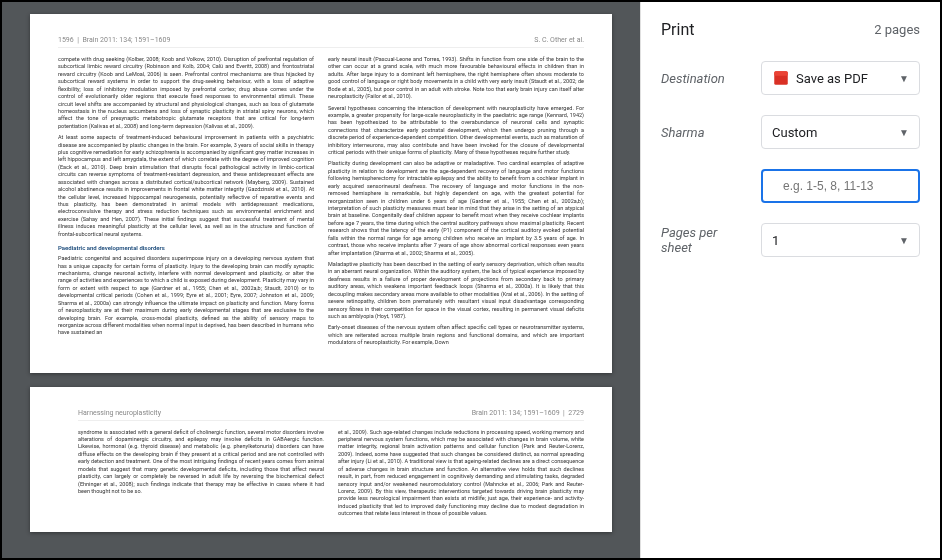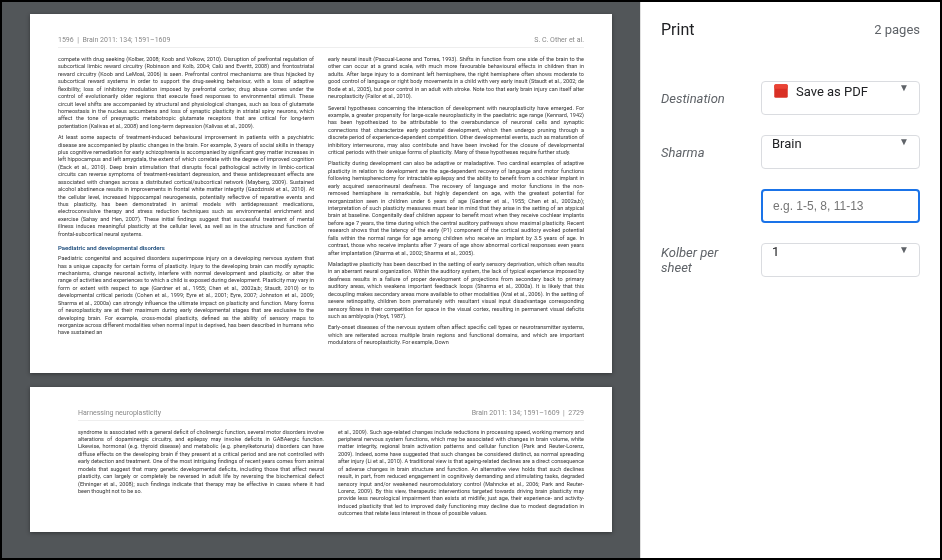--- a/index.html
+++ b/index.html
@@ -7,28 +7,28 @@
 .preview-pane { flex: 1; background: #525659; overflow-y: auto; display: flex; flex-direction: column; align-items: center; padding: 12px 0; }
 .page { background: #fff; width: 582px; margin-bottom: 14px; box-shadow: 0 1px 4px rgba(0,0,0,0.4); padding: 22px 28px; position: relative; }
 .page-header { display: flex; justify-content: space-between; font-size: 7px; color: #888; border-bottom: 1px solid #eee; padding-bottom: 3px; margin-bottom: 8px; }
 .page-cols { display: flex; gap: 14px; }
 .col { flex: 1; font-size: 5.5px; line-height: 1.35; color: #333; text-align: justify; }
 .col p { margin-bottom: 4px; }
 .section-head { color: #1a4a7a; font-weight: 600; font-size: 6px; margin-top: 6px; margin-bottom: 3px; }
 .page.partial { height: 145px; overflow: hidden; margin-bottom: 0; padding-left: 48px; }
 
 .side-panel { width: 300px; background: #fff; border-left: 1px solid #e0e0e0; padding: 18px 20px; display: flex; flex-direction: column; gap: 20px; }
-.panel-head { display: flex; justify-content: space-between; align-items: center; margin-bottom: 22px; }
+.panel-head { display: flex; justify-content: space-between; align-items: center; margin-bottom: 2px; }
 .panel-head h2 { font-size: 16px; font-weight: 400; color: #202124; }
 .pgcount { font-size: 13px; color: #5f6368; text-align: right; }
 .row { display: flex; align-items: center; justify-content: space-between; gap: 10px; }
 .label { font-size: 13px; color: #5f6368; width: 90px; flex-shrink: 0; font-style: italic; }
-.select-box { flex: 1; border: 1px solid #dadce0; border-radius: 4px; height: 34px; display: flex; align-items: flex-start; padding: 0 10px; justify-content: space-between; cursor: pointer; font-size: 13px; color: #202124; background: #fff; }
+.select-box { flex: 1; border: 1px solid #dadce0; border-radius: 4px; height: 34px; display: flex; align-items: center; padding: 0 10px; justify-content: space-between; cursor: pointer; font-size: 13px; color: #202124; background: #fff; }
 .select-box .icon { display: flex; align-items: center; gap: 6px; }
-.input-box { flex: 1; border: 2px solid #1a73e8; border-radius: 4px; height: 34px; display: flex; align-items: center; padding: 0 10px; font-size: 12px; color: #80868b; background: #fff; }
+.input-box { flex: 1; border: 2px solid #1a73e8; border-radius: 4px; height: 34px; display: flex; align-items: center; padding: 0 20px; font-size: 12px; color: #80868b; background: #fff; }
 .input-box input { border: none; outline: none; width: 100%; font-size: 12px; background: transparent; color: #202124; }
 .pdf-ico { width: 18px; height: 18px; }
 .caret { color: #5f6368; font-size: 10px; }
 </style>
 </head>
 <body>
 
 <div class="preview-pane">
   <div class="page">
     <div class="page-header">
@@ -85,32 +85,32 @@
           </svg>
         <span>Save as PDF</span>
       </span>
       <span class="caret">▼</span>
     </div>
   </div>
 
   <div class="row">
     <span class="label">Sharma</span>
     <div class="select-box">
-      <span>Brain</span>
+      <span>Custom</span>
       <span class="caret">▼</span>
     </div>
   </div>
 
   <div class="row">
     <span class="label"></span>
     <div class="input-box">
       <input type="text" placeholder="e.g. 1-5, 8, 11-13" style="">
     </div>
   </div>
 
   <div class="row">
-    <span class="label">Kolber per sheet</span>
+    <span class="label">Pages per sheet</span>
     <div class="select-box">
       <span>1</span>
       <span class="caret">▼</span>
     </div>
   </div>
 </div>
 
 </body></html>

